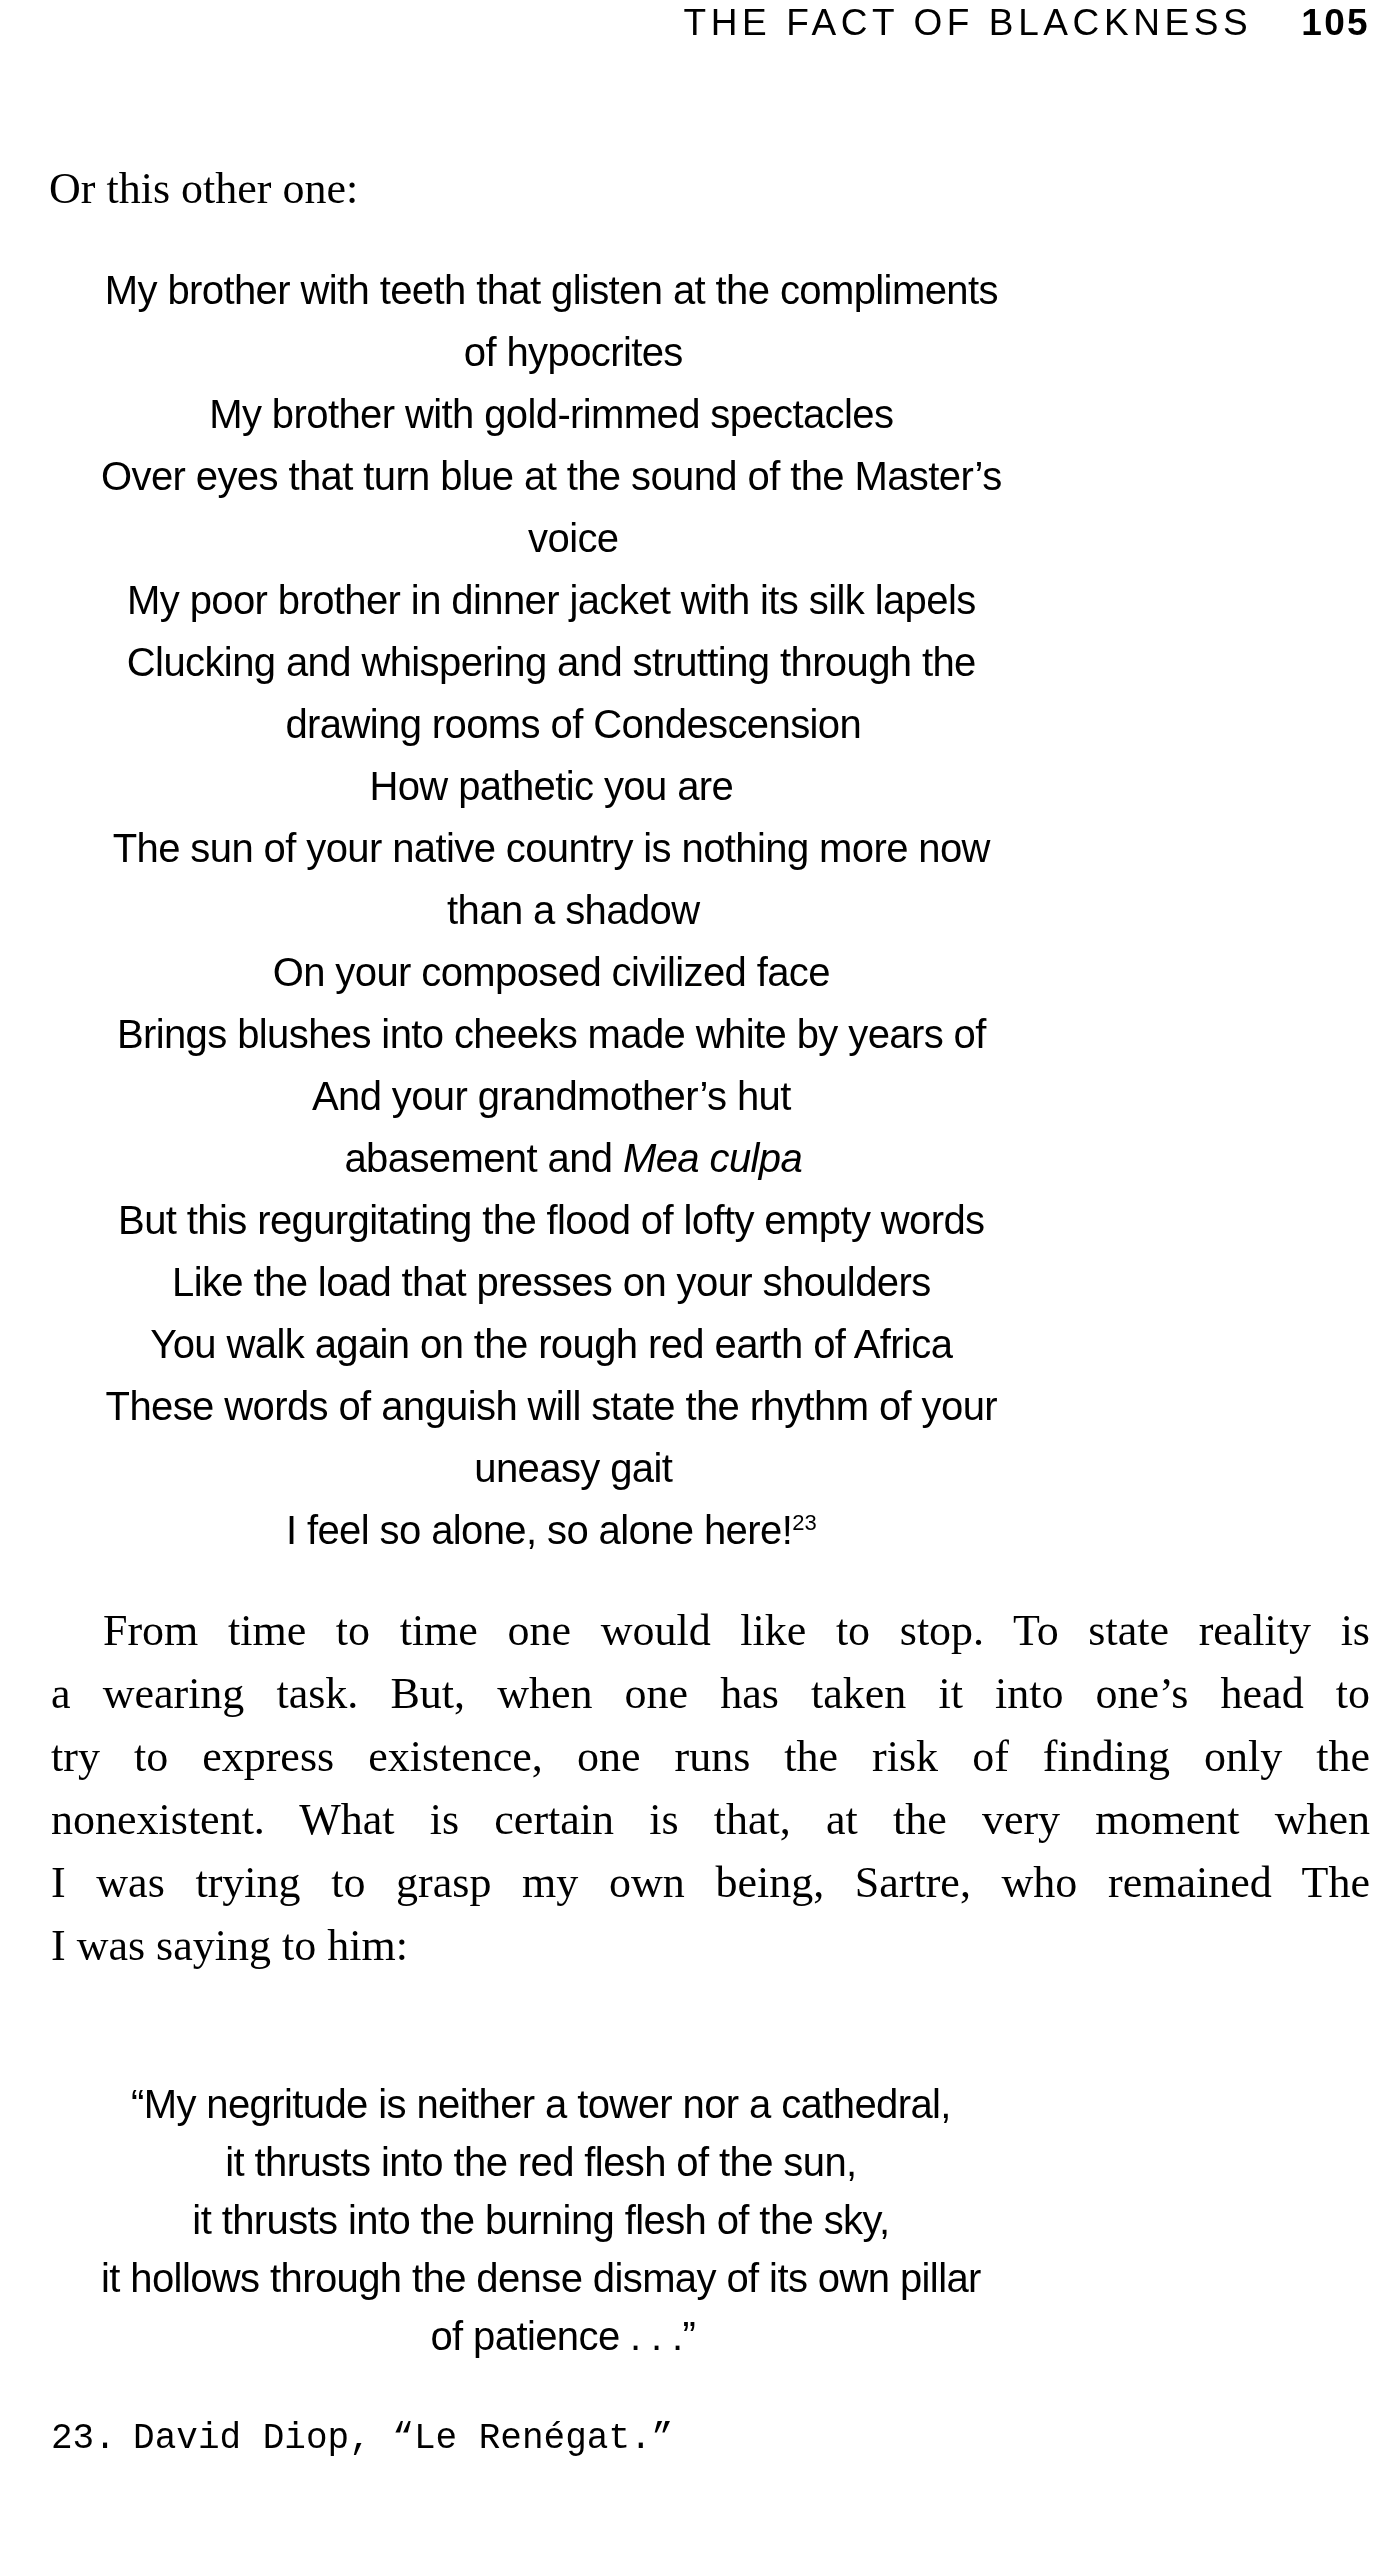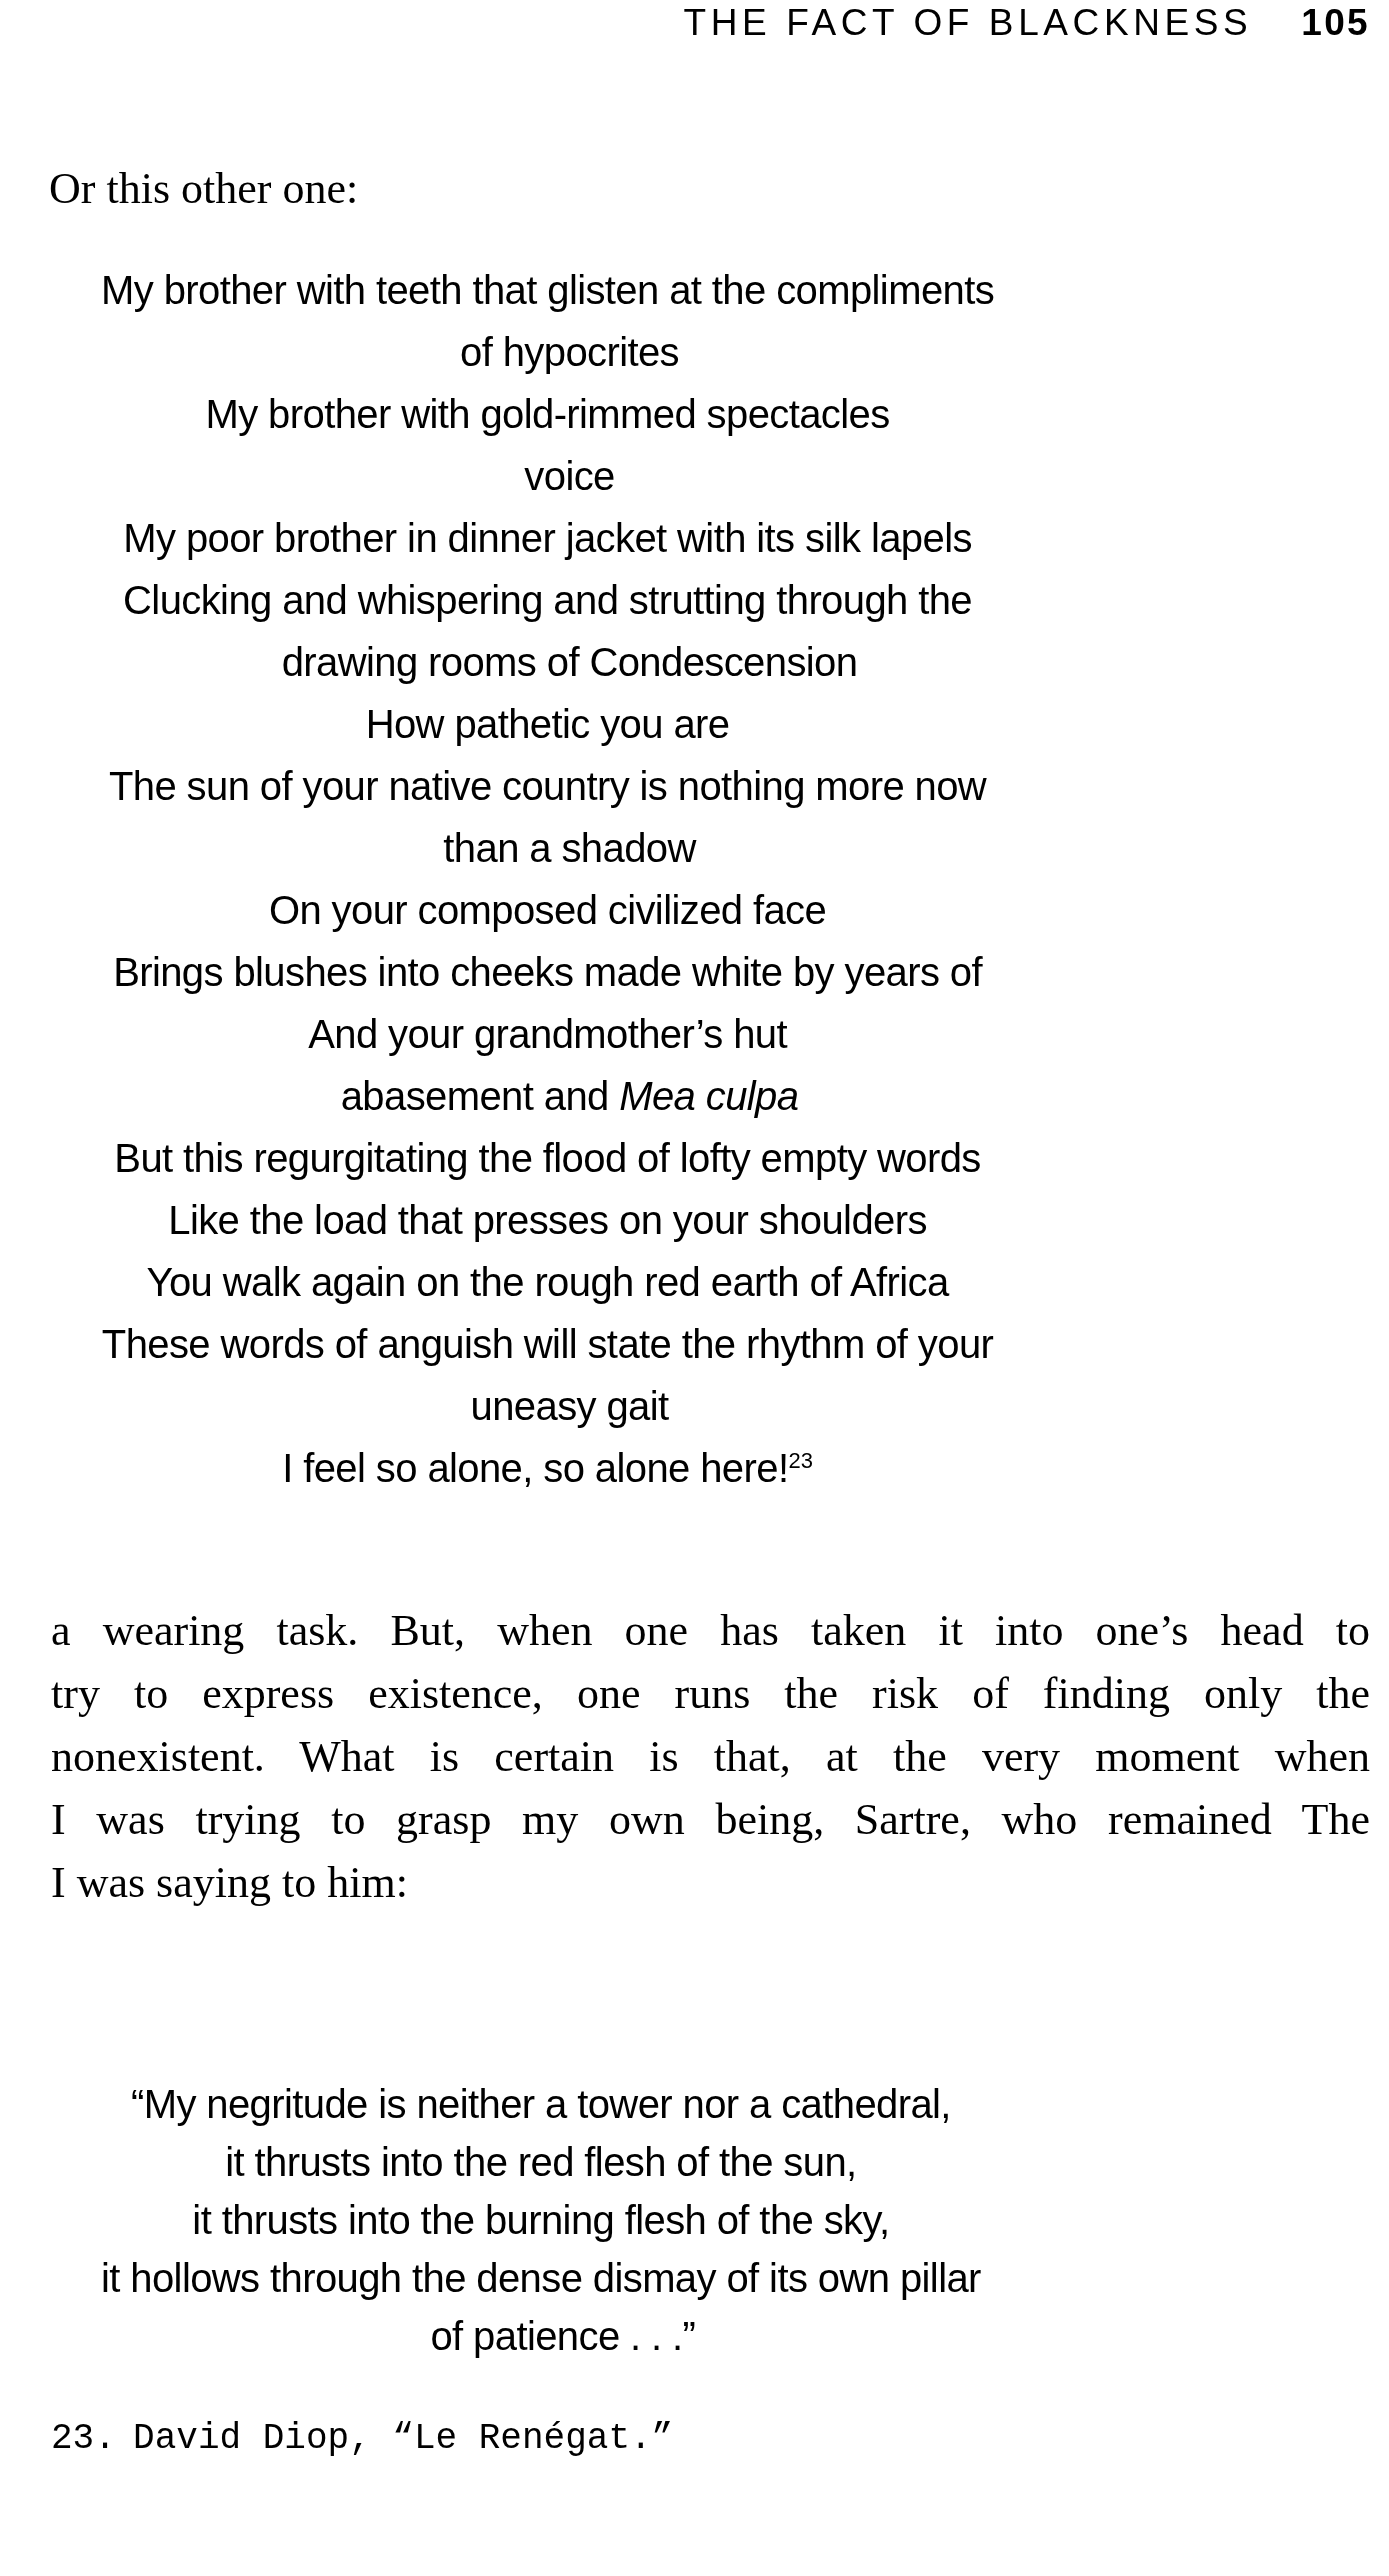--- a/index.html
+++ b/index.html
@@ -104,40 +104,42 @@
   <div class="running-head">
     <span>THE FACT OF BLACKNESS</span><span class="pagenum">105</span>
   </div>
 
   <div class="intro">Or this other one:</div>
 
   <div class="poem" id="poem1">
       <div class="poem-line"><span>My brother with teeth that glisten at the compliments</span></div>
       <div class="poem-line indent"><span>of hypocrites</span></div>
       <div class="poem-line"><span>My brother with gold-rimmed spectacles</span></div>
+      <div class="poem-line"><span>Over eyes that turn blue at the sound of the Master’s</span></div>
       <div class="poem-line indent"><span>voice</span></div>
       <div class="poem-line"><span>My poor brother in dinner jacket with its silk lapels</span></div>
       <div class="poem-line"><span>Clucking and whispering and strutting through the</span></div>
       <div class="poem-line indent"><span>drawing rooms of Condescension</span></div>
       <div class="poem-line"><span>How pathetic you are</span></div>
       <div class="poem-line"><span>The sun of your native country is nothing more now</span></div>
       <div class="poem-line indent"><span>than a shadow</span></div>
       <div class="poem-line"><span>On your composed civilized face</span></div>
       <div class="poem-line"><span>Brings blushes into cheeks made white by years of</span></div>
       <div class="poem-line"><span>And your grandmother’s hut</span></div>
       <div class="poem-line indent"><span>abasement and </span><em>Mea culpa</em></div>
       <div class="poem-line"><span>But this regurgitating the flood of lofty empty words</span></div>
       <div class="poem-line"><span>Like the load that presses on your shoulders</span></div>
       <div class="poem-line"><span>You walk again on the rough red earth of Africa</span></div>
       <div class="poem-line"><span>These words of anguish will state the rhythm of your</span></div>
       <div class="poem-line indent"><span>uneasy gait</span></div>
       <div class="poem-line"><span>I feel so alone, so alone here!</span><sup>23</sup></div>
     </div>
 
   <div class="para">
+      <div class="para-line first">From time to time one would like to stop. To state reality is</div>
       <div class="para-line">a wearing task. But, when one has taken it into one’s head to</div>
       <div class="para-line">try to express existence, one runs the risk of finding only the</div>
       <div class="para-line">nonexistent. What is certain is that, at the very moment when</div>
       <div class="para-line">I was trying to grasp my own being, Sartre, who remained The</div>
       <div class="para-line last">I was saying to him:</div>
     </div>
 
   <div class="poem" id="poem2">
       <div class="poem-line"><span>“My negritude is neither a tower nor a cathedral,</span></div>
       <div class="poem-line"><span>it thrusts into the red flesh of the sun,</span></div>

